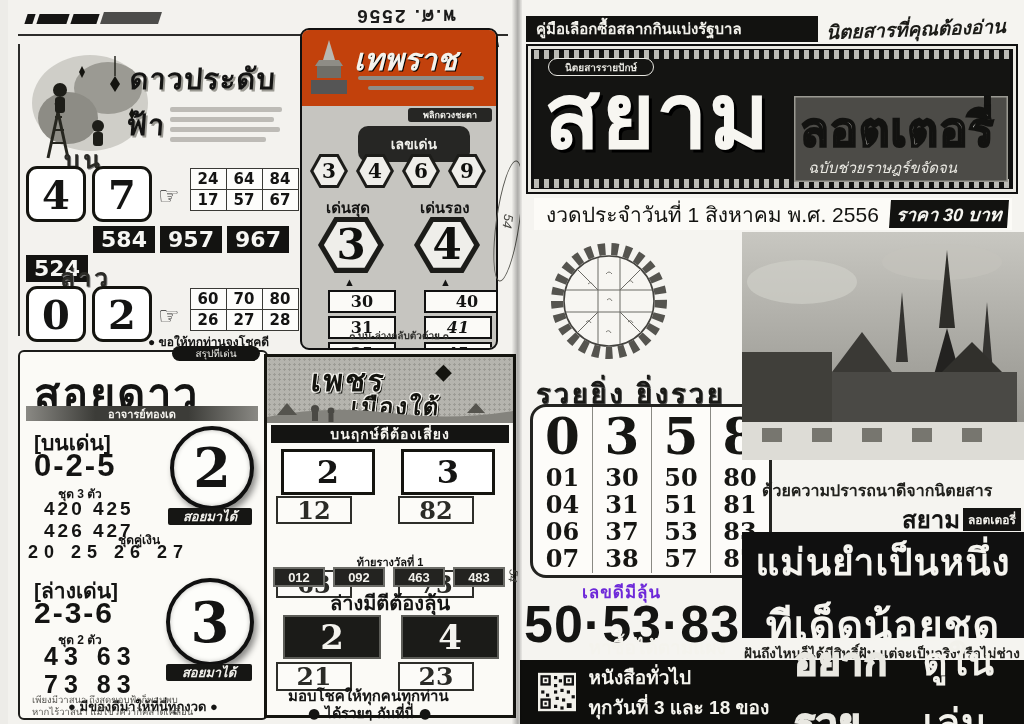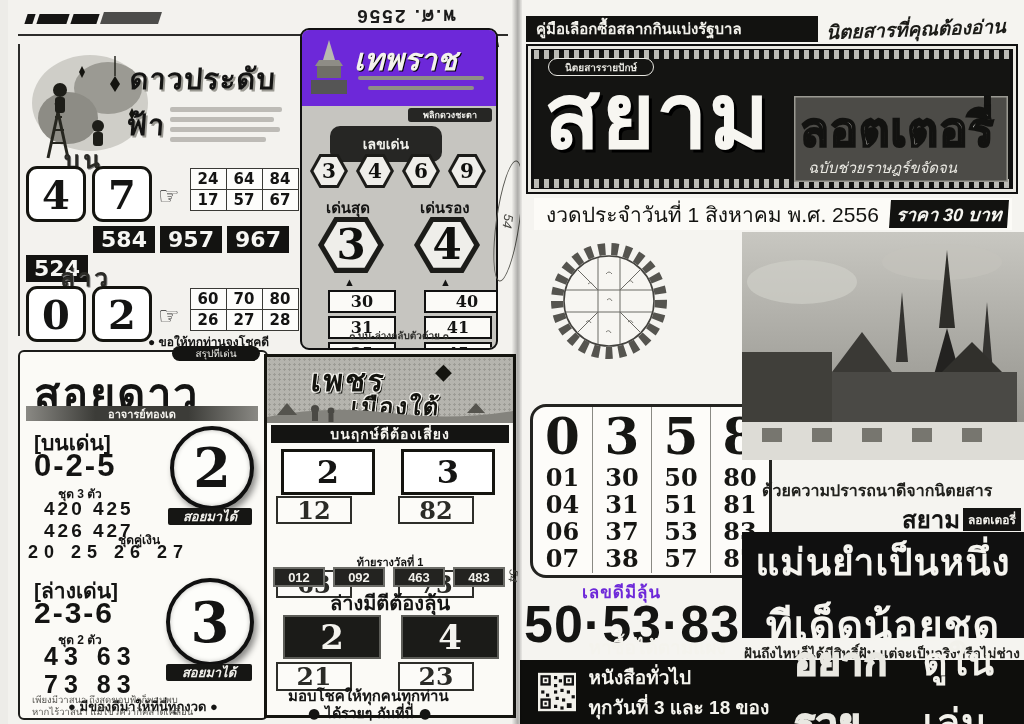--- a/index.html
+++ b/index.html
@@ -23,21 +23,21 @@
   .numbox{border:3px solid #14140f;border-radius:11px;background:#fff;
           font-family:"DejaVu Serif",serif;font-weight:bold;}
   .mt{display:grid;}
   .mt div{border:1px solid #3a3a36;margin:-.5px;background:#fdfdfb;display:flex;align-items:center;justify-content:center;
           font-weight:bold;font-family:"DejaVu Sans",sans-serif;}
   .chip3{background:#131311;color:#f6f6f3;font-family:"DejaVu Sans",sans-serif;font-weight:bold;
          display:flex;align-items:center;justify-content:center;}
   .finger{font-size:24px;color:#222;}
   
   .thep{border:2px solid #111;border-radius:9px;overflow:hidden;background:#c6c5c0;}
-  .thep-head{background:#6d28d9;position:relative;height:76px;}
+  .thep-head{background:#c2410c;position:relative;height:76px;}
   .thep-title{font-style:italic;font-weight:bold;color:#f3f2ec;text-shadow:1px 1px 0 #000;}
   .gline{background:#8f8e88;height:4px;border-radius:2px;}
   .pill-dark{background:#262624;color:#efefea;border-radius:3px;display:flex;align-items:center;justify-content:center;}
   .hex{clip-path:polygon(25% 5%,75% 5%,100% 50%,75% 95%,25% 95%,0 50%);background:#1c1c19;display:flex;align-items:center;justify-content:center;}
   .hex .hin{clip-path:polygon(25% 5%,75% 5%,100% 50%,75% 95%,25% 95%,0 50%);background:#efeeea;
             width:82%;height:82%;display:flex;align-items:center;justify-content:center;
             font-family:"DejaVu Serif",serif;font-weight:bold;color:#10100e;}
   .nb{border:2px solid #111;background:#fbfaf7;display:flex;align-items:center;justify-content:center;
       font-family:"DejaVu Serif",serif;font-weight:bold;font-size:16px;}
   
@@ -182,21 +182,21 @@
           <path d="M22 2 L28 22 H16 Z" fill="#b9b8b1"></path>
           <path d="M8 28 H36 L32 22 H12 Z" fill="#8e8d86"></path>
           <rect x="10" y="28" width="24" height="12" fill="#6f6e67"></rect>
           <rect x="4" y="42" width="36" height="14" fill="#555"></rect>
         </svg>
         <div class="abs thep-title" style="left:52px;top:6px;font-size:30px;">เทพราช</div>
         <div class="abs gline" style="left:56px;top:46px;width:126px;"></div>
         <div class="abs gline" style="left:66px;top:56px;width:106px;"></div>
       </div>
       <div class="pill-dark abs" style="right:4px;top:78px;width:84px;height:14px;font-size:9px;font-weight:bold;">พลิกดวงชะตา</div>
-      <div class="pill-dark abs" style="left:28px;top:96px;width:112px;height:36px;font-size:14px;font-weight:bold;border-radius:10px;">เลขเด่น</div>
+      <div class="pill-dark abs" style="left:56px;top:96px;width:112px;height:36px;font-size:14px;font-weight:bold;border-radius:10px;">เลขเด่น</div>
 
       <div class="abs" style="left:8px;top:122px;display:flex;gap:8px;">
         <div class="hex" style="width:38px;height:38px;">
             <div class="hin" style="font-size:20px;">3</div>
           </div>
         <div class="hex" style="width:38px;height:38px;">
             <div class="hin" style="font-size:20px;">4</div>
           </div>
         <div class="hex" style="width:38px;height:38px;">
             <div class="hin" style="font-size:20px;">6</div>
@@ -217,21 +217,21 @@
       <div class="abs" style="left:138px;top:246px;font-size:11px;">▲</div>
 
       <div class="abs" style="left:26px;top:260px;display:flex;flex-direction:column;gap:3px;">
         <div class="nb" style="width:64px;height:19px;">30</div>
         <div class="nb" style="width:64px;height:19px;">31</div>
         <div class="nb" style="width:64px;height:19px;">35</div>
 
       </div>
       <div class="abs" style="left:122px;top:260px;display:flex;flex-direction:column;gap:3px;">
         <div class="nb" style="width:64px;height:19px;padding-left:9px;">40</div>
-        <div class="nb" style="width:64px;height:19px;">41</div>
+        <div class="nb" style="width:64px;height:19px;font-style:italic;">41</div>
         <div class="nb" style="width:64px;height:19px;">45</div>
 
       </div>
       <div class="abs b" style="left:0;right:0;top:298px;text-align:center;font-size:10px;color:#2e2e2a;">๐ บน-ล่างกลับตัวด้วย ๐</div>
     </div>
 
     <div class="abs hand-oval" style="left:488px;top:160px;width:22px;height:120px;font-size:13px;writing-mode:vertical-rl;transform:rotate(8deg);">54</div>
 
     <div class="abs soidao" style="left:10px;top:350px;width:246px;height:366px;">
       <div class="tab-chip abs" style="right:6px;top:-6px;width:88px;height:15px;font-size:10px;">สรุปทีเด่น</div>
@@ -336,20 +336,21 @@
       <line x1="72" y1="18" x2="72" y2="104" stroke="#6b6a65" stroke-width="1"></line>
       <line x1="18" y1="50" x2="104" y2="50" stroke="#6b6a65" stroke-width="1"></line>
       <line x1="18" y1="72" x2="104" y2="72" stroke="#6b6a65" stroke-width="1"></line>
       <line x1="29" y1="29" x2="50" y2="50" stroke="#6b6a65" stroke-width="1"></line>
       <line x1="93" y1="29" x2="72" y2="50" stroke="#6b6a65" stroke-width="1"></line>
       <line x1="29" y1="93" x2="50" y2="72" stroke="#6b6a65" stroke-width="1"></line>
       <line x1="93" y1="93" x2="72" y2="72" stroke="#6b6a65" stroke-width="1"></line>
       <path d="M58 34 q3 -4 6 0 M40 44 q3 -3 5 1 M80 42 q3 -3 5 1 M59 60 q3 -3 5 1 M38 82 q3 -3 5 1 M80 82 q3 -3 5 1 M58 92 q3 -3 5 1" stroke="#7d7c76" stroke-width="1" fill="none"></path>
     </svg>
 
+    <div class="abs richhead" style="left:16px;top:372px;font-size:27px;">รวยยิ่ง ยิ่งรวย</div>
     <div class="leadgrid abs" style="left:10px;top:404px;width:236px;">
       <div class="leadrow" style="height:56px;font-size:50px;">
         <div>0</div>
         <div>3</div>
         <div>5</div>
         <div>8</div>
       </div>
       <div class="leadrow" style="height:27px;font-size:24px;">
         <div>01</div>
         <div>30</div>

